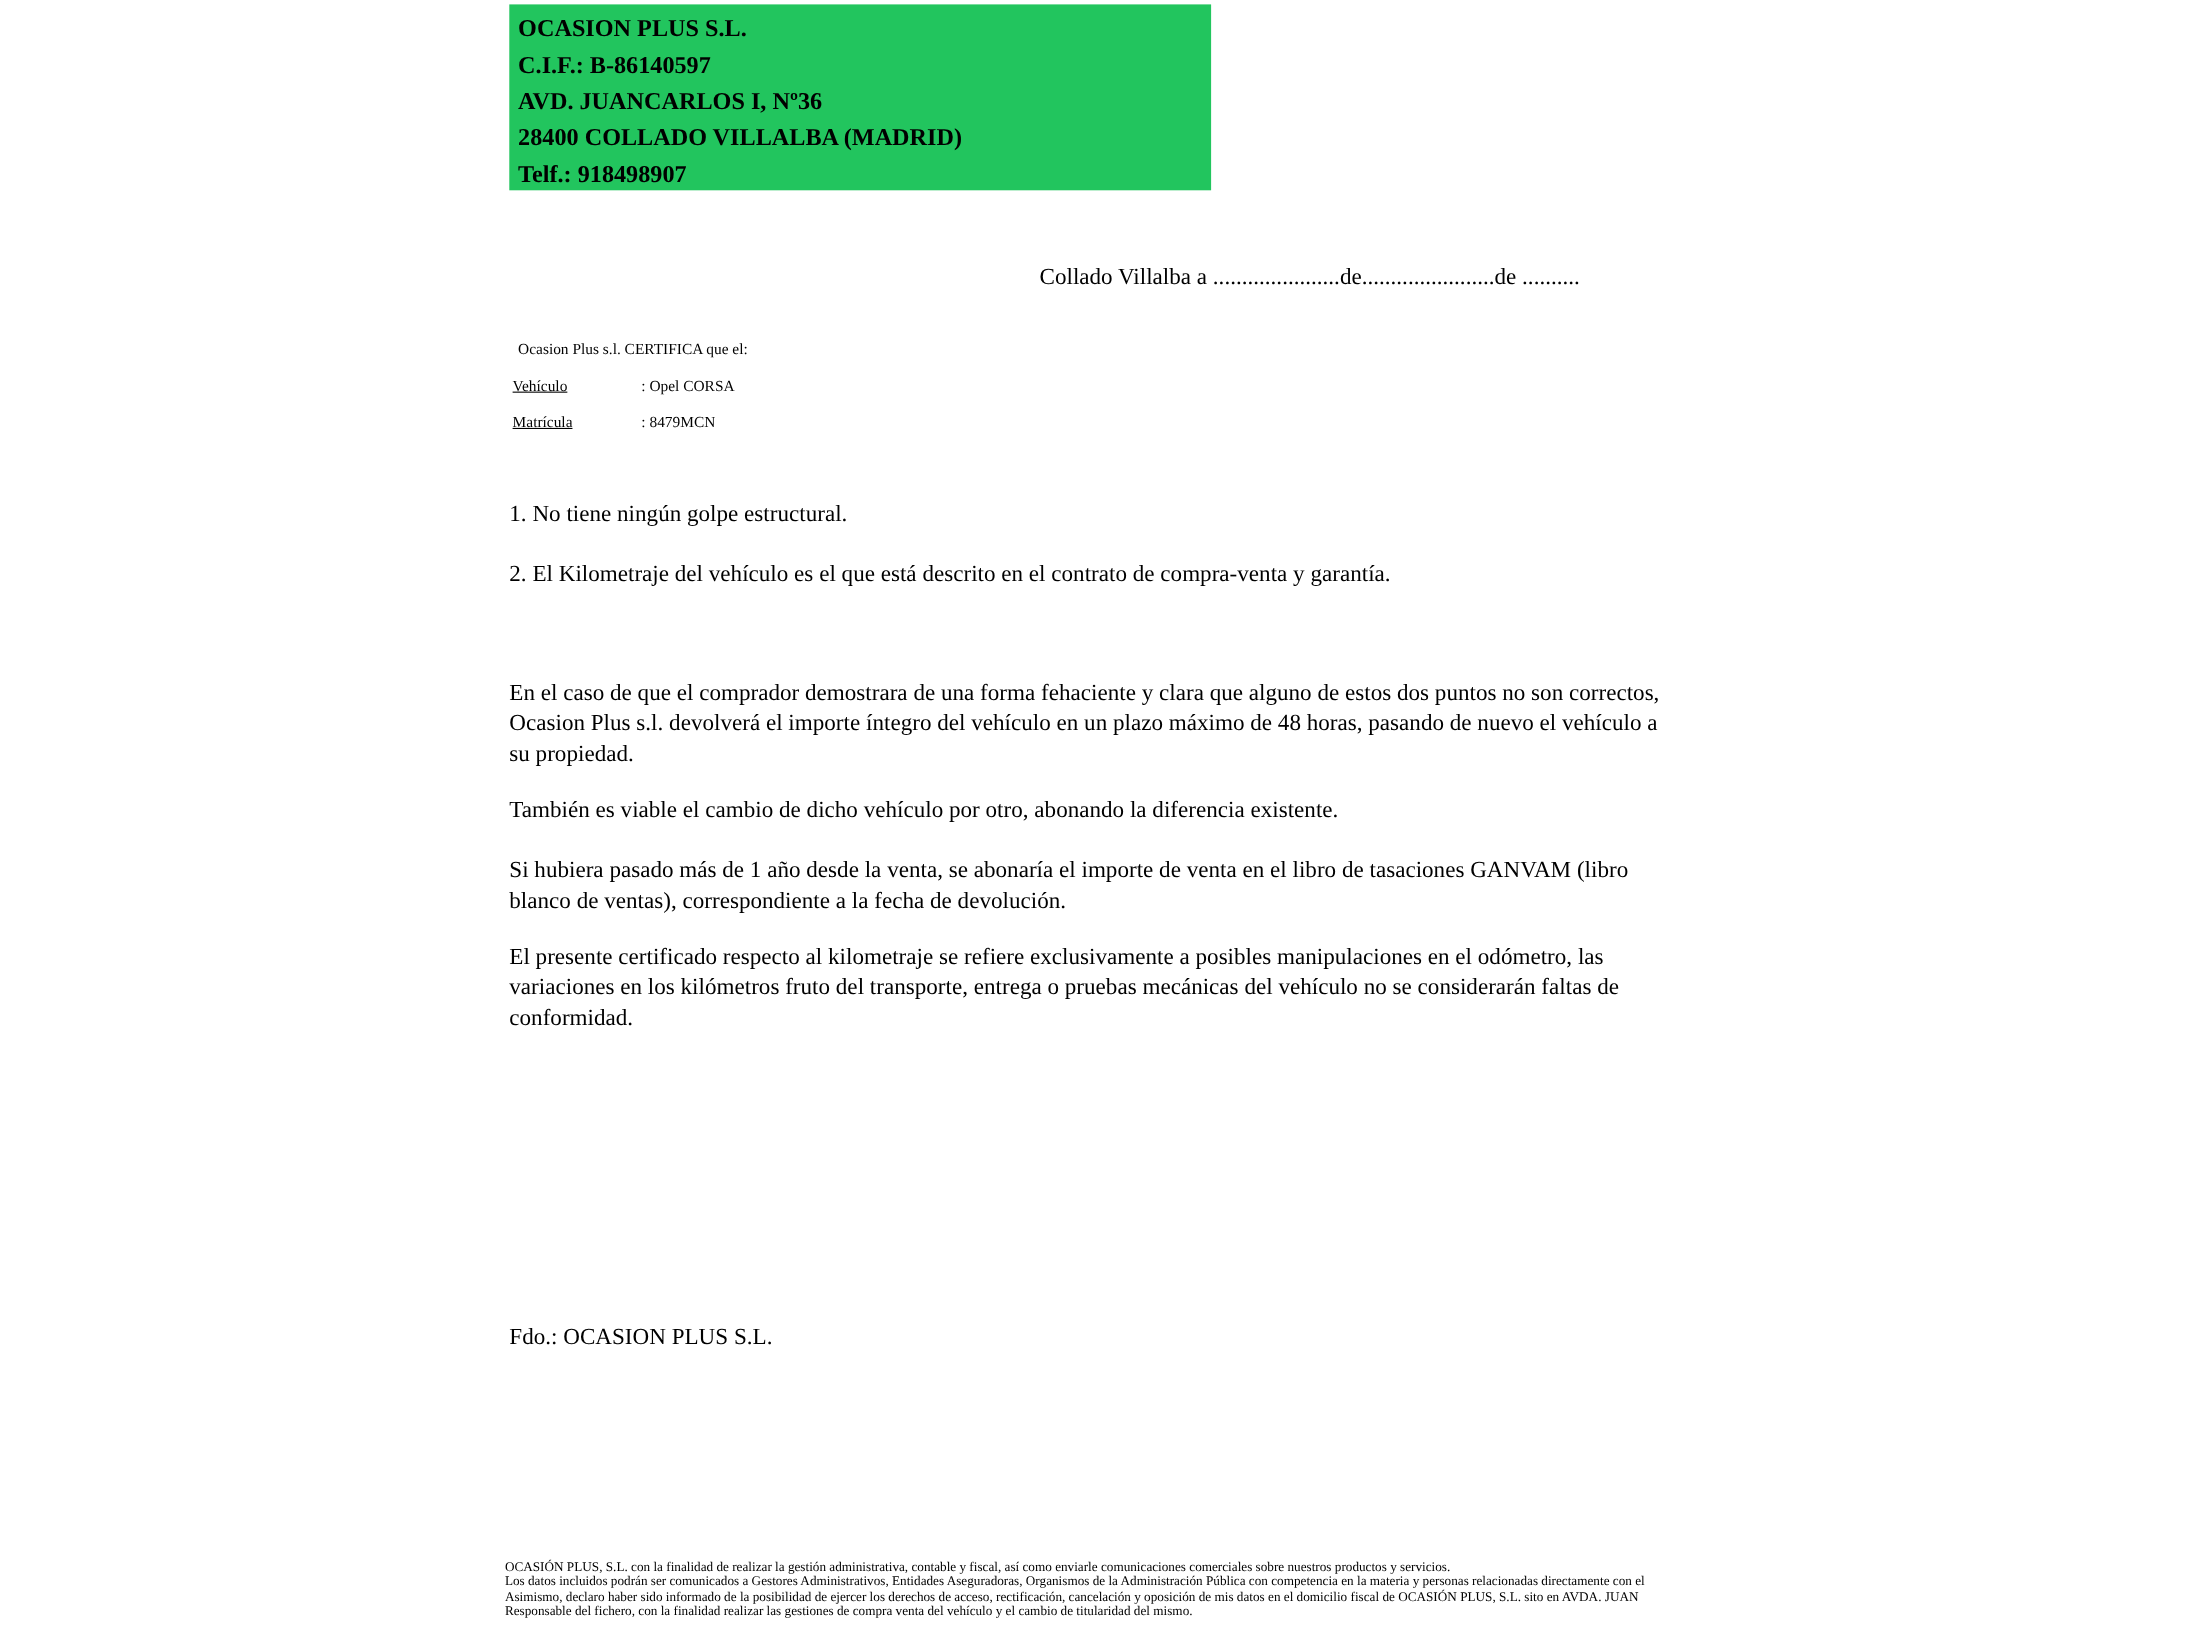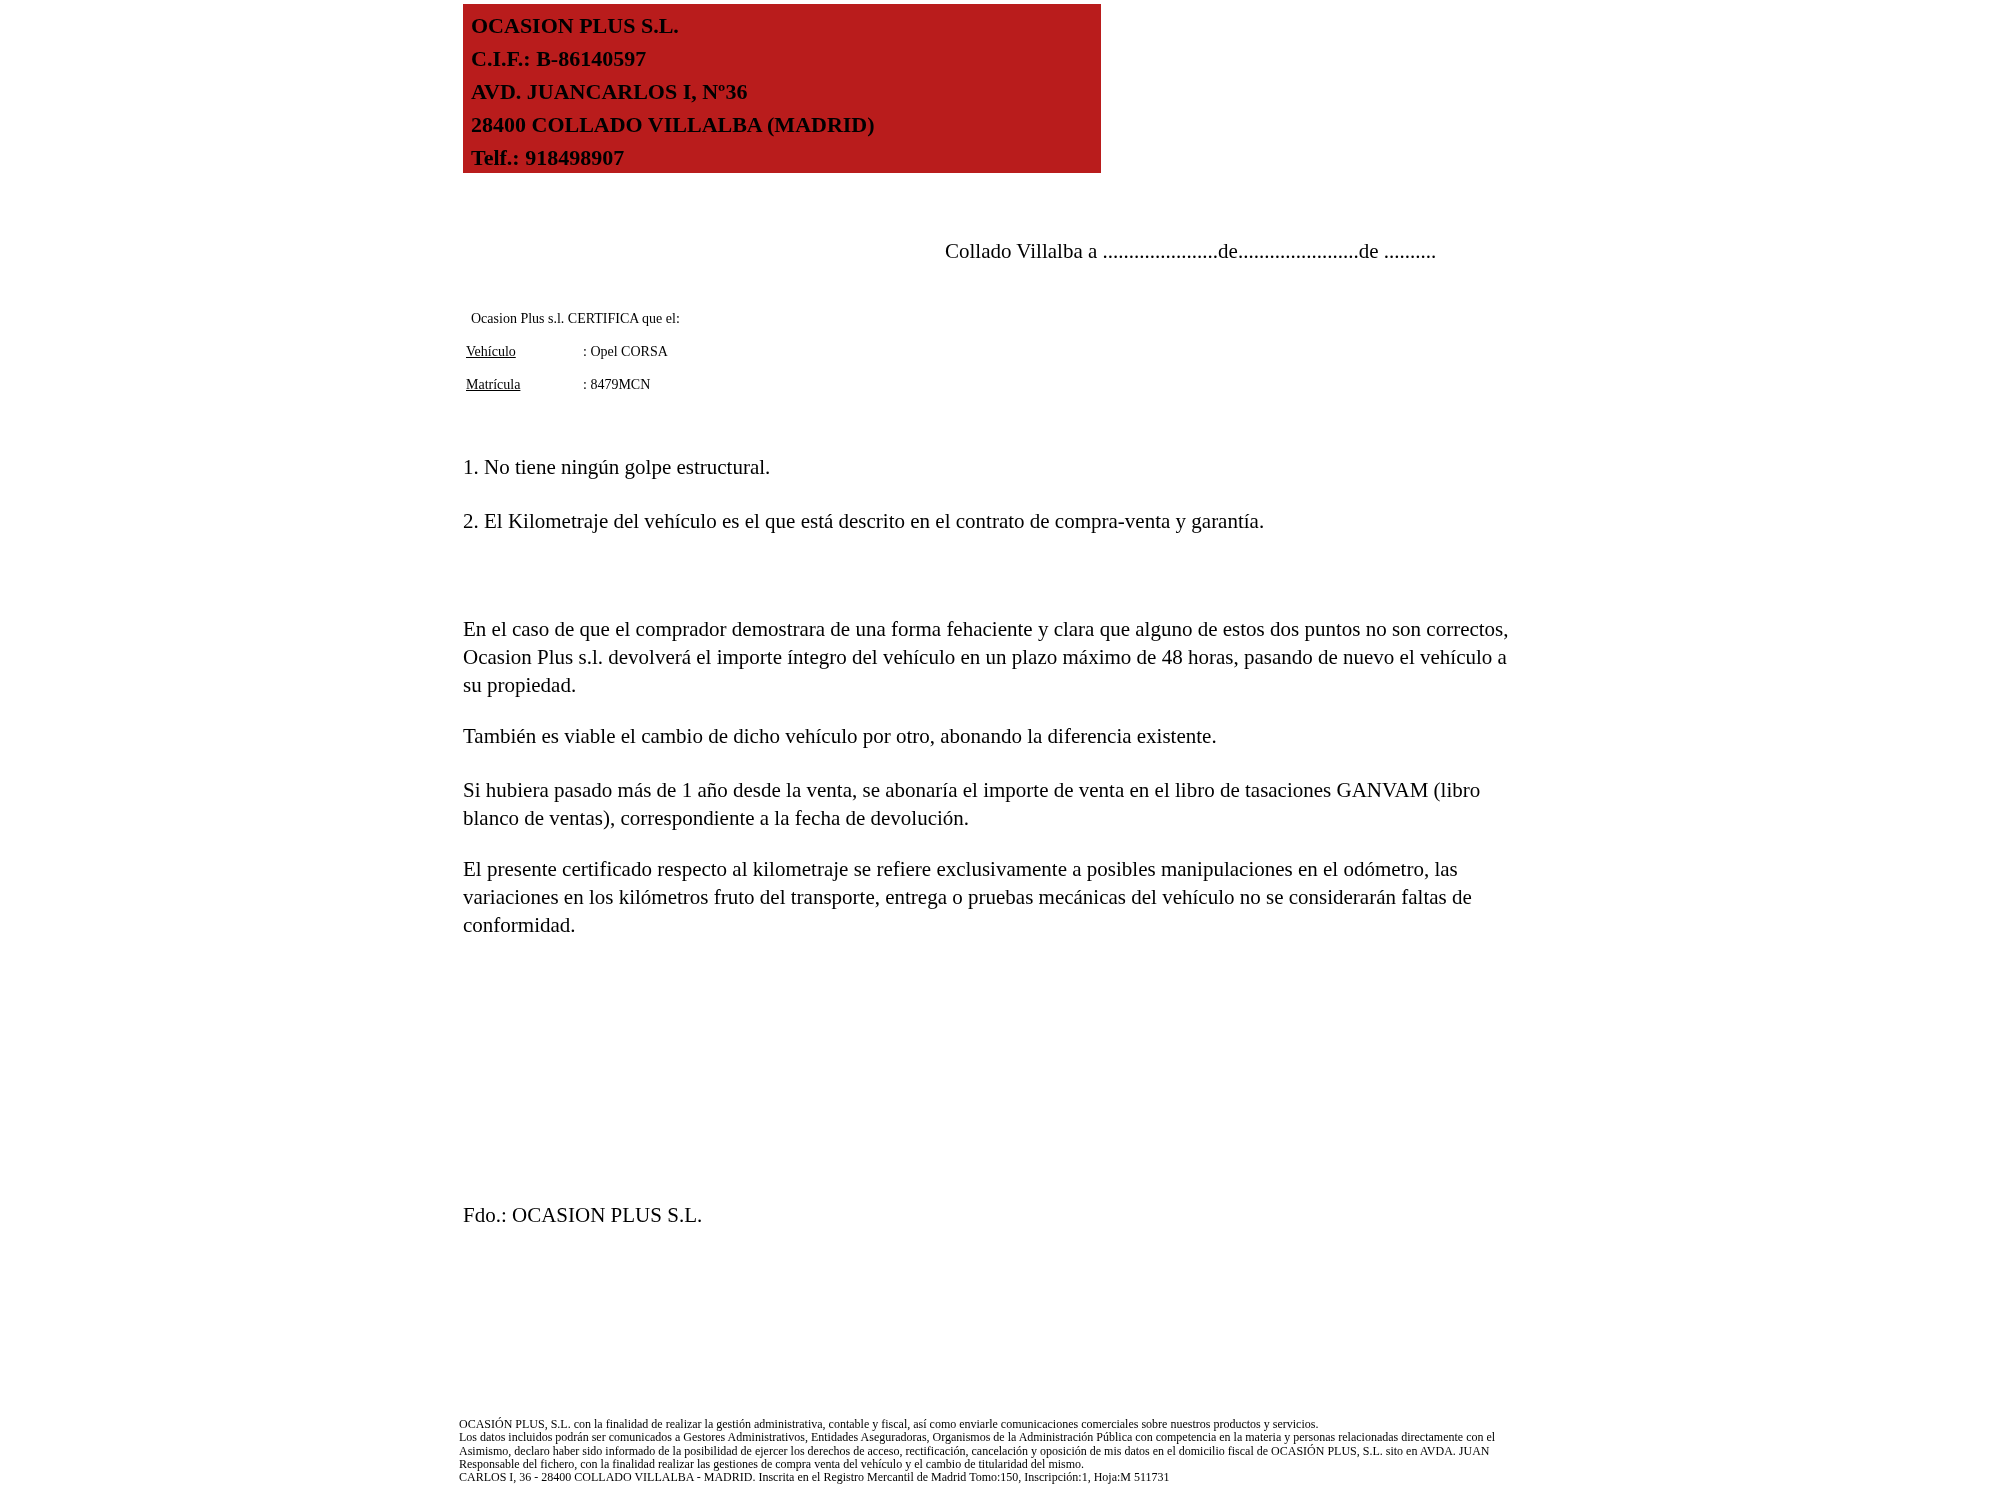--- a/index.html
+++ b/index.html
@@ -88,21 +88,21 @@
     font-size: 12px;
     line-height: 13.3px;
   }
   .legal-footer .fline { white-space: nowrap; }
 </style>
 </head>
 <body>
 
 <div class="page">
 
-  <div class="header-box" style="background: #b91c1c;">
+  <div class="header-box" style="background: #22c55e;">
     <div class="hline">OCASION PLUS S.L.</div>
     <div class="hline">C.I.F.: B-86140597</div>
     <div class="hline">AVD. JUANCARLOS I, Nº36</div>
     <div class="hline">28400 COLLADO VILLALBA (MADRID)</div>
     <div class="hline">Telf.: 918498907</div>
   </div>
 
   <div class="date-line">Collado Villalba a ......................de.......................de ..........</div>
 
   <div class="certify-block">
@@ -123,16 +123,15 @@
   <div class="para para-3">Si hubiera pasado más de 1 año desde la venta, se abonaría el importe de venta en el libro de tasaciones GANVAM (libro blanco de ventas), correspondiente a la fecha de devolución.</div>
   <div class="para para-4">El presente certificado respecto al kilometraje se refiere exclusivamente a posibles manipulaciones en el odómetro, las variaciones en los kilómetros fruto del transporte, entrega o pruebas mecánicas del vehículo no se considerarán faltas de conformidad.</div>
 
   <div class="signature">Fdo.: OCASION PLUS S.L.</div>
 
   <div class="legal-footer">
     <div class="fline">OCASIÓN PLUS, S.L. con la finalidad de realizar la gestión administrativa, contable y fiscal, así como enviarle comunicaciones comerciales sobre nuestros productos y servicios.</div>
     <div class="fline">Los datos incluidos podrán ser comunicados a Gestores Administrativos, Entidades Aseguradoras, Organismos de la Administración Pública con competencia en la materia y personas relacionadas directamente con el</div>
     <div class="fline">Asimismo, declaro haber sido informado de la posibilidad de ejercer los derechos de acceso, rectificación, cancelación y oposición de mis datos en el domicilio fiscal de OCASIÓN PLUS, S.L. sito en AVDA. JUAN</div>
     <div class="fline">Responsable del fichero, con la finalidad realizar las gestiones de compra venta del vehículo y el cambio de titularidad del mismo.</div>
-    <div class="fline">CARLOS I, 36 - 28400 COLLADO VILLALBA - MADRID. Inscrita en el Registro Mercantil de Madrid Tomo:150, Inscripción:1, Hoja:M 511731</div>
   </div>
 
 </div>
 
 </body></html>

